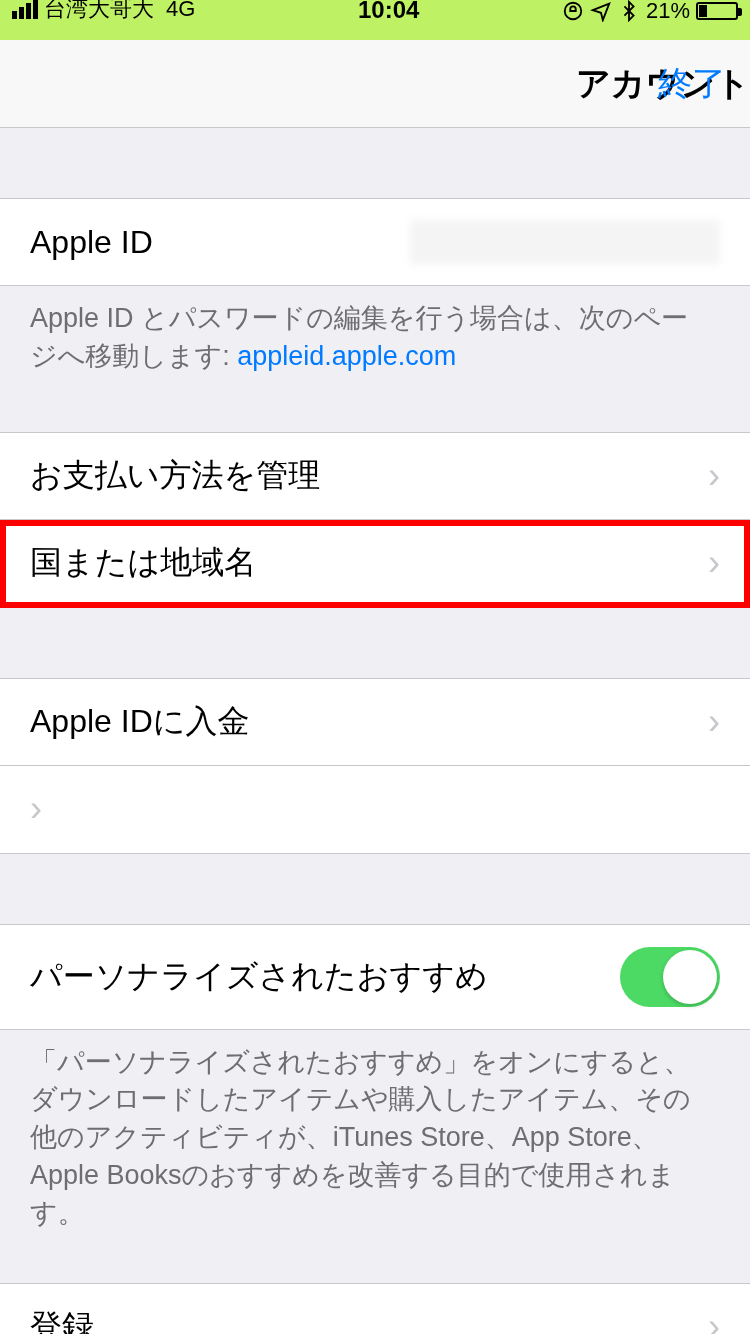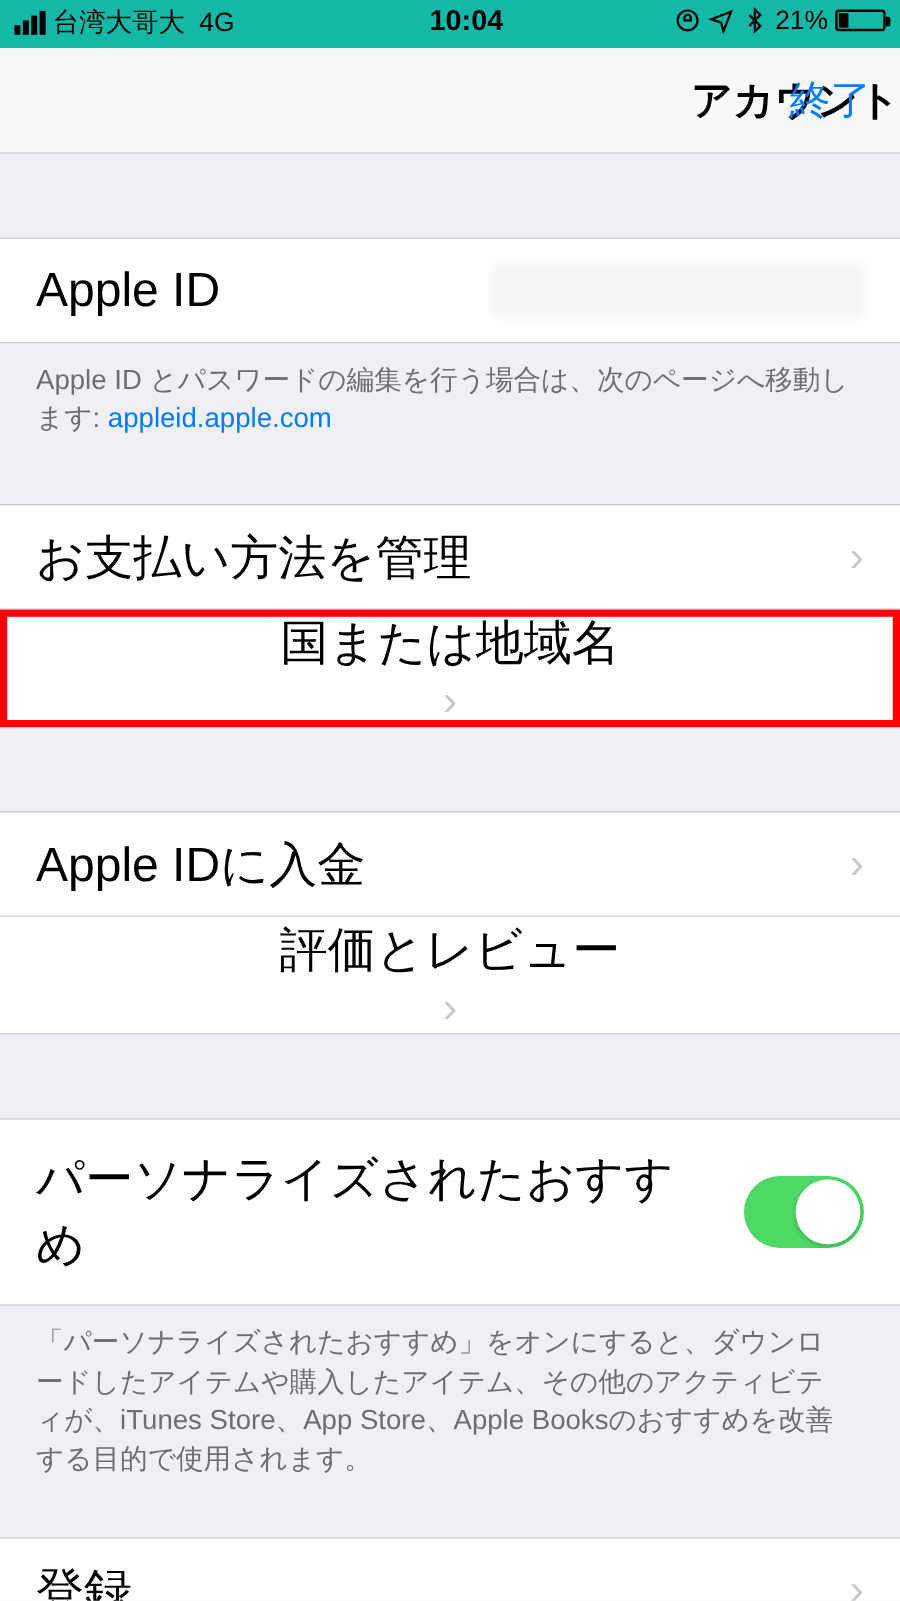--- a/index.html
+++ b/index.html
@@ -1,39 +1,39 @@
 <!DOCTYPE html>
 <html><head>
 <meta charset="utf-8">
 <style>
   * { margin:0; padding:0; box-sizing:border-box; }
   html,body { width:750px; height:1334px; font-family:-apple-system,"Helvetica Neue",Arial,sans-serif; background:#efeff4; overflow:hidden; }
-  .status-bar { height:40px; display:flex; align-items:flex-start; justify-content:space-between; padding:4px 12px; font-size:24px; background:#14b8a6; }
+  .status-bar { height:40px; display:flex; align-items:flex-end; justify-content:space-between; padding:16px 12px; font-size:24px; background:#bef264; }
   .status-left,.status-right { display:flex; align-items:center; gap:6px; }
   .status-center { font-weight:600;margin-left:20px; }
   .signal { display:flex; align-items:flex-end; gap:2px; }
   .signal span { width:5px; background:#000; display:inline-block; }
   .signal span:nth-child(1){height:8px;} .signal span:nth-child(2){height:12px;}
   .signal span:nth-child(3){height:16px;} .signal span:nth-child(4){height:20px;}
   .carrier { font-size:22px; }
   .net { font-size:22px; margin-left:6px; }
   .batt-pct { font-size:22px; }
   .batt-icon { width:42px; height:18px; border:2px solid #000; border-radius:3px; position:relative; display:inline-block;}
   .batt-icon::after { content:""; position:absolute; right:-6px; top:4px; width:4px; height:8px; background:#000; border-radius:0 2px 2px 0;}
   .batt-fill { position:absolute; left:1px; top:1px; bottom:1px; width:21%; background:#000;}
   .nav-bar { height:88px; display:flex; align-items:center; justify-content:flex-end; position:relative; background:#f8f8f8; border-bottom:1px solid #c8c7cc; }
   .nav-title { font-size:34px; font-weight:600; }
   .nav-done { position:absolute; right:24px; color:#007aff; font-size:34px; }
   .group-gap { height:70px; }
   .cell { background:#fff; padding:0 30px; min-height:88px; display:flex; align-items:center; justify-content:space-between; border-top:1px solid #c8c7cc; border-bottom:1px solid #c8c7cc; }
-  .cell + .cell { border-top:none;flex-direction:column; }
-  .cell-label { font-size:40px; color:#000; }
+  .cell + .cell { border-top:none; }
+  .cell-label { font-size:32px; color:#000; }
   .cell-value-blur { width:310px; height:44px; background:#f4f4f4; filter:blur(4px); }
   .chev { color:#c7c7cc; font-size:36px; font-weight:300; }
-  .footer-text { padding:14px 42px 0 30px; font-size:23px; color:#6d6d72; line-height:1.4; }
+  .footer-text { padding:14px 42px 0 30px; font-size:27px; color:#6d6d72; line-height:1.4; }
   .footer-text a { color:#007aff; text-decoration:none; }
   .group { margin-top:0; }
   .group .cell:first-child { border-top:1px solid #c8c7cc; }
   .highlight { outline:6px solid #ff0000; outline-offset:-6px; position:relative; z-index:2;}
   .toggle { width:100px; height:60px; background:#4cd964; border-radius:30px; position:relative; }
   .toggle-knob { position:absolute; right:3px; top:3px; width:54px; height:54px; background:#fff; border-radius:50%; box-shadow:0 2px 4px rgba(0,0,0,.2);}
   .sw-row { padding:22px 30px; min-height:96px;gap:19px; }
   svg.ic { width:22px; height:22px; }
 </style>
 </head>
@@ -100,21 +100,20 @@
 </div>
 
 <div style="height:70px"></div>
 
 <div class="group">
   <div class="cell">
     <span class="cell-label">Apple IDに入金</span>
     <span class="chev">›</span>
   </div>
   <div class="cell">
-    <span class="cell-label">評価とレビュー</span>
     <span class="chev">›</span>
   </div>
 </div>
 
 <div style="height:70px"></div>
 
 <div class="group">
   <div class="cell sw-row">
     <span class="cell-label">パーソナライズされたおすすめ</span>
     <div class="toggle">

